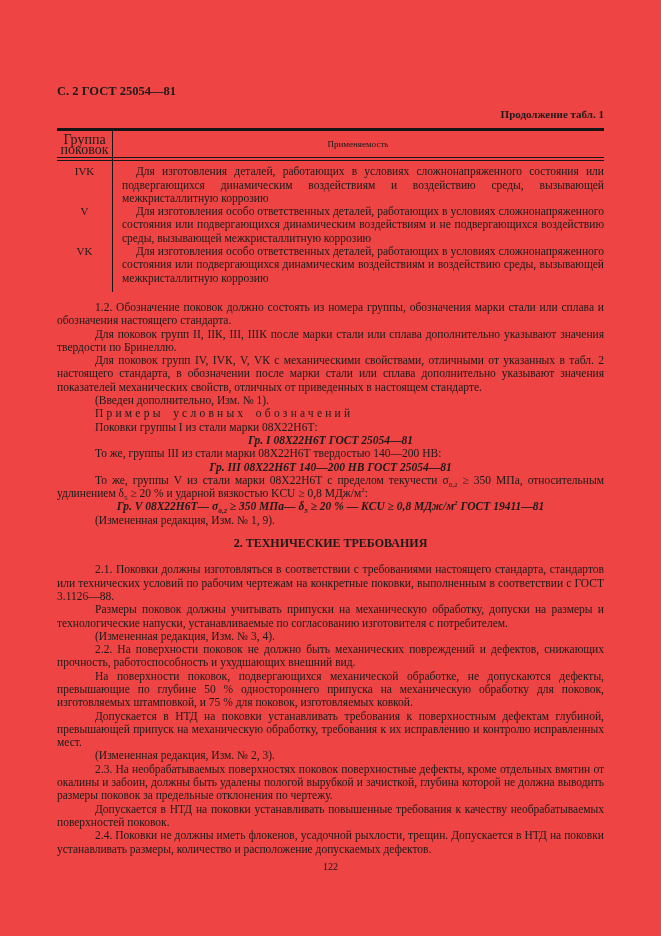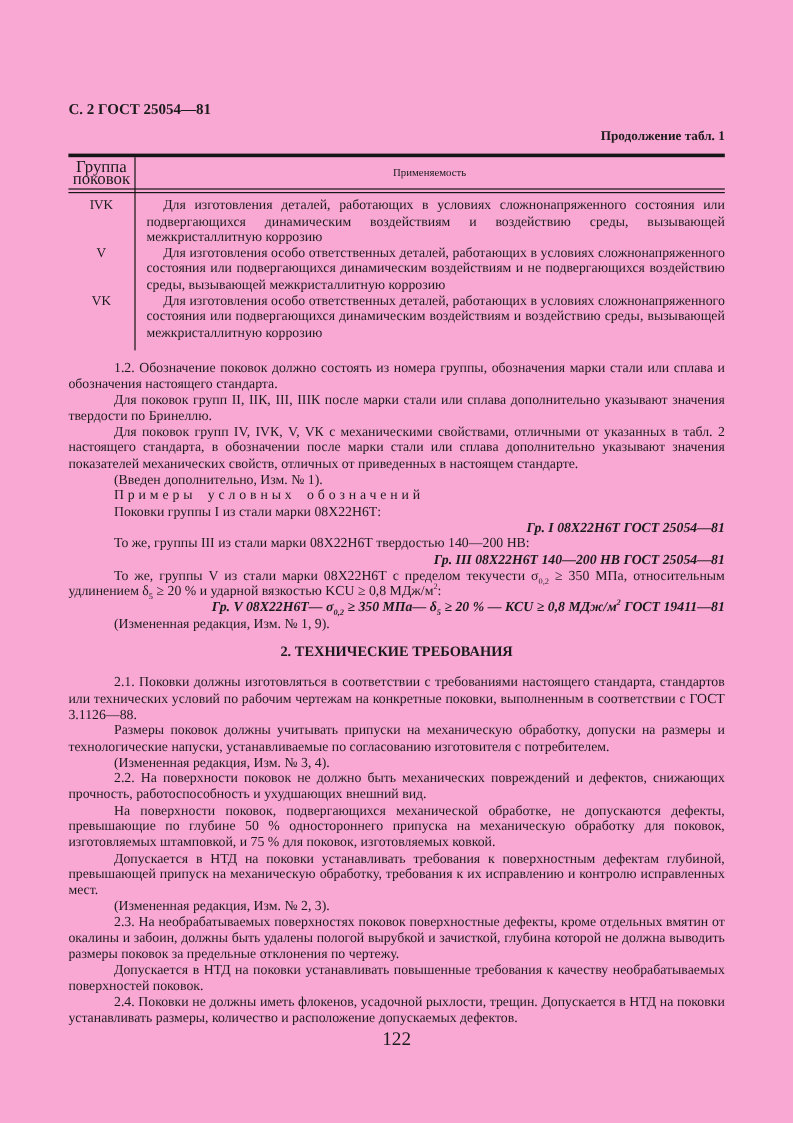--- a/index.html
+++ b/index.html
@@ -1,19 +1,19 @@
 <!DOCTYPE html>
 <html><head>
 <meta charset="utf-8">
 <style>
   html,body { margin:0; padding:0; background:#e8e8e8; }
   .page {
     position:relative;
     width:661px; height:936px;
-    background:#f9a8d4;
+    background:#ef4444;
     box-sizing:border-box;
     padding:84px 57px 0 57px;
     font-family:"Liberation Serif", serif;
     color:#1b1b1b;
     font-size:11.5px;
     line-height:13.3px;
     overflow:hidden;
   }
   .hdr { font-weight:bold; font-size:12.5px; line-height:14px; }
   .caption {
@@ -41,33 +41,33 @@
   .ttext {
     flex:1; padding-left:10px;
     text-align:justify; text-indent:14px;
   }
   
   .content { margin-top:9px; }
   .t { margin:0; text-align:justify; text-indent:38px; }
   .b { font-weight:normal; }
   .spread { letter-spacing:0.28em; word-spacing:0.3em; }
   .fcenter {
-    margin:0; text-align:right; text-indent:0;
+    margin:0; text-align:center; text-indent:0;
     font-style:italic; font-weight:bold;
   }
   sub { font-size:7px; line-height:0; }
   sup { font-size:7px; line-height:0; }
   .h2 {
     margin:10px 0 13px 0;
     text-align:center; text-indent:0;
     font-weight:bold; font-size:12px;
   }
   .pagenum {
     position:absolute; left:0; top:860px; width:661px;
-    text-align:center; font-size:16px;
+    text-align:center; font-size:10px;
   }
 </style>
 </head>
 <body>
 
 <div class="page">
 
   <div class="hdr">С. 2 ГОСТ 25054—81</div>
 
   <div class="caption">Продолжение табл. 1</div>

